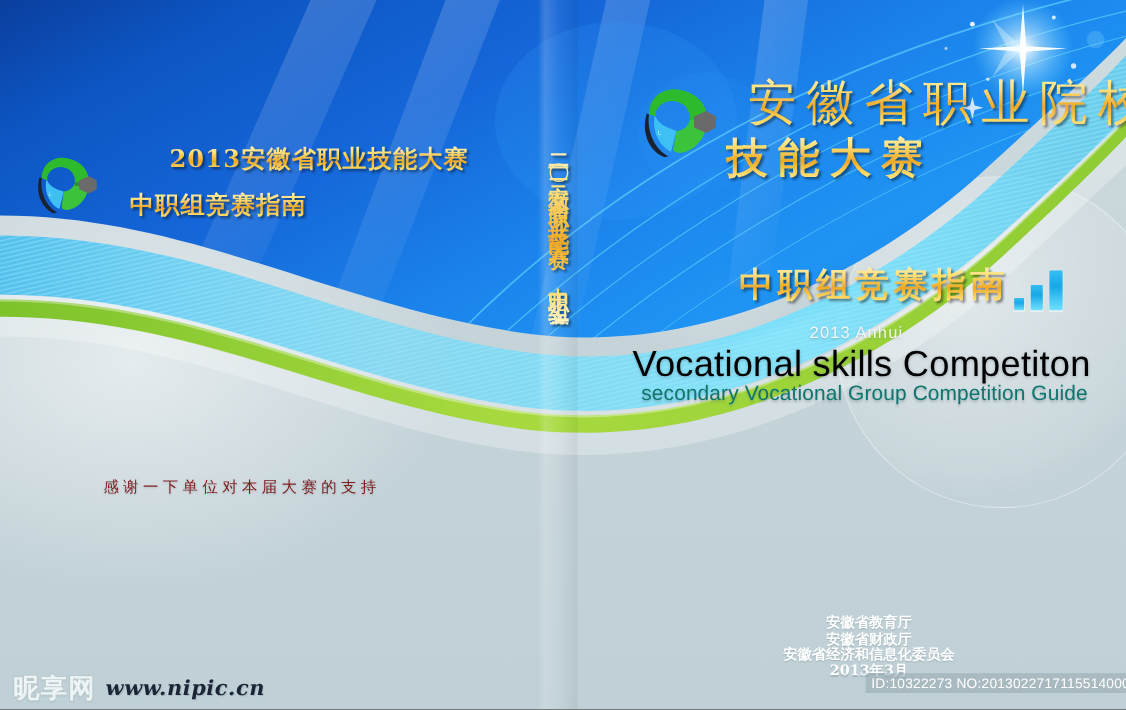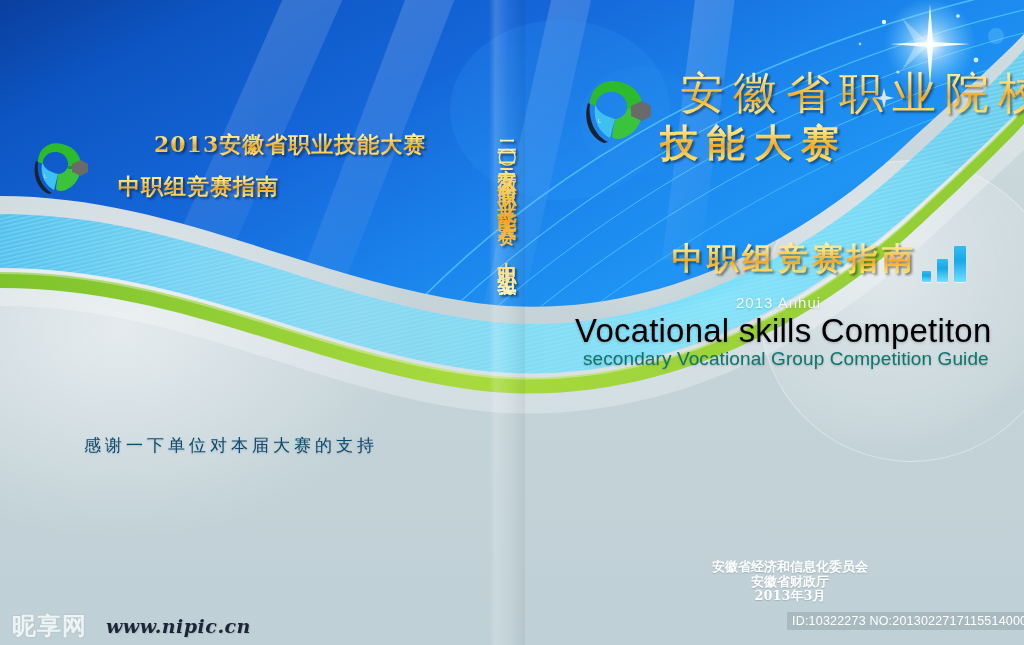--- a/index.html
+++ b/index.html
@@ -75,21 +75,21 @@
   
   .back-title-1{
     position:absolute;left:118px;top:130px;font-size:22px;letter-spacing:1px;
     font-family:"DejaVu Serif","Liberation Serif",serif;font-weight:bold;white-space:nowrap;margin-left:36px;
   }
   .back-title-2{
     position:absolute;left:118px;top:172px;font-size:22px;letter-spacing:1px;
     font-family:"DejaVu Serif","Liberation Serif",serif;font-weight:bold;white-space:nowrap;
   }
   .thanks{
-    position:absolute;left:84px;top:434px;font-size:17px;color:#0c4a6e;letter-spacing:4px;
+    position:absolute;left:94px;top:434px;font-size:14px;color:#7f1d1d;letter-spacing:4px;
     text-shadow:0 1px 2px rgba(90,110,120,.30);white-space:nowrap;
   }
 
   
   .spine-text{
     position:absolute;left:495px;top:126px;width:26px;
     writing-mode:vertical-rl;text-orientation:upright;
     font-family:"DejaVu Serif","Liberation Serif",serif;font-weight:bold;
     font-size:19px;letter-spacing:7px;white-space:nowrap;
   }
@@ -109,21 +109,21 @@
     position:absolute;bottom:0;display:block;border-radius:1px;
     background:linear-gradient(180deg,#35bdf2 0%,#17a8e8 40%,#6fe0ff 100%);
     box-shadow:0 1px 1px rgba(255,255,255,.55);
   }
   .bar1{left:0;width:9px;height:11px;}
   .bar2{left:15px;width:11px;height:23px;}
   .bar3{left:32px;width:12px;height:36px;}
 
   
   .wm{
-    position:absolute;left:12px;top:610px;display:flex;align-items:center;gap:19px;
+    position:absolute;left:12px;top:610px;display:flex;align-items:center;gap:9px;
     opacity:.92;
   }
   .wm-cn{
     font-family:"DejaVu Sans","Liberation Sans",sans-serif;font-weight:bold;font-size:24px;
     color:#f2f6f7;letter-spacing:1px;
     text-shadow:1px 1px 0 #b8c9ce,-1px -1px 0 #b8c9ce,1px -1px 0 #b8c9ce,-1px 1px 0 #b8c9ce;
   }
   .wm-url{
     font-family:"DejaVu Serif","Liberation Serif",serif;font-style:italic;font-weight:bold;
     font-size:19px;color:#0f172a;letter-spacing:.5px;
@@ -298,22 +298,23 @@
     <i class="bar1"></i>
     <i class="bar2"></i>
     <i class="bar3"></i>
   </div>
 
   <div class="en-year">2013  Anhui</div>
   <div class="en-main">Vocational skills Competiton</div>
   <div class="en-sub">secondary Vocational Group Competition Guide</div>
 
   <div class="orgs">
+    <div>安徽省教育厅</div>
+    <div>安徽省财政厅</div>
     <div>安徽省经济和信息化委员会</div>
-    <div>安徽省财政厅</div>
     <div>2013年3月</div>
   </div>
 
   <div class="wm">
     <span class="wm-cn">昵享网</span>
     <span class="wm-url">www.nipic.cn</span>
   </div>
   <div class="wm-id">ID:10322273 NO:20130227171155140000</div>
 
 </div>

